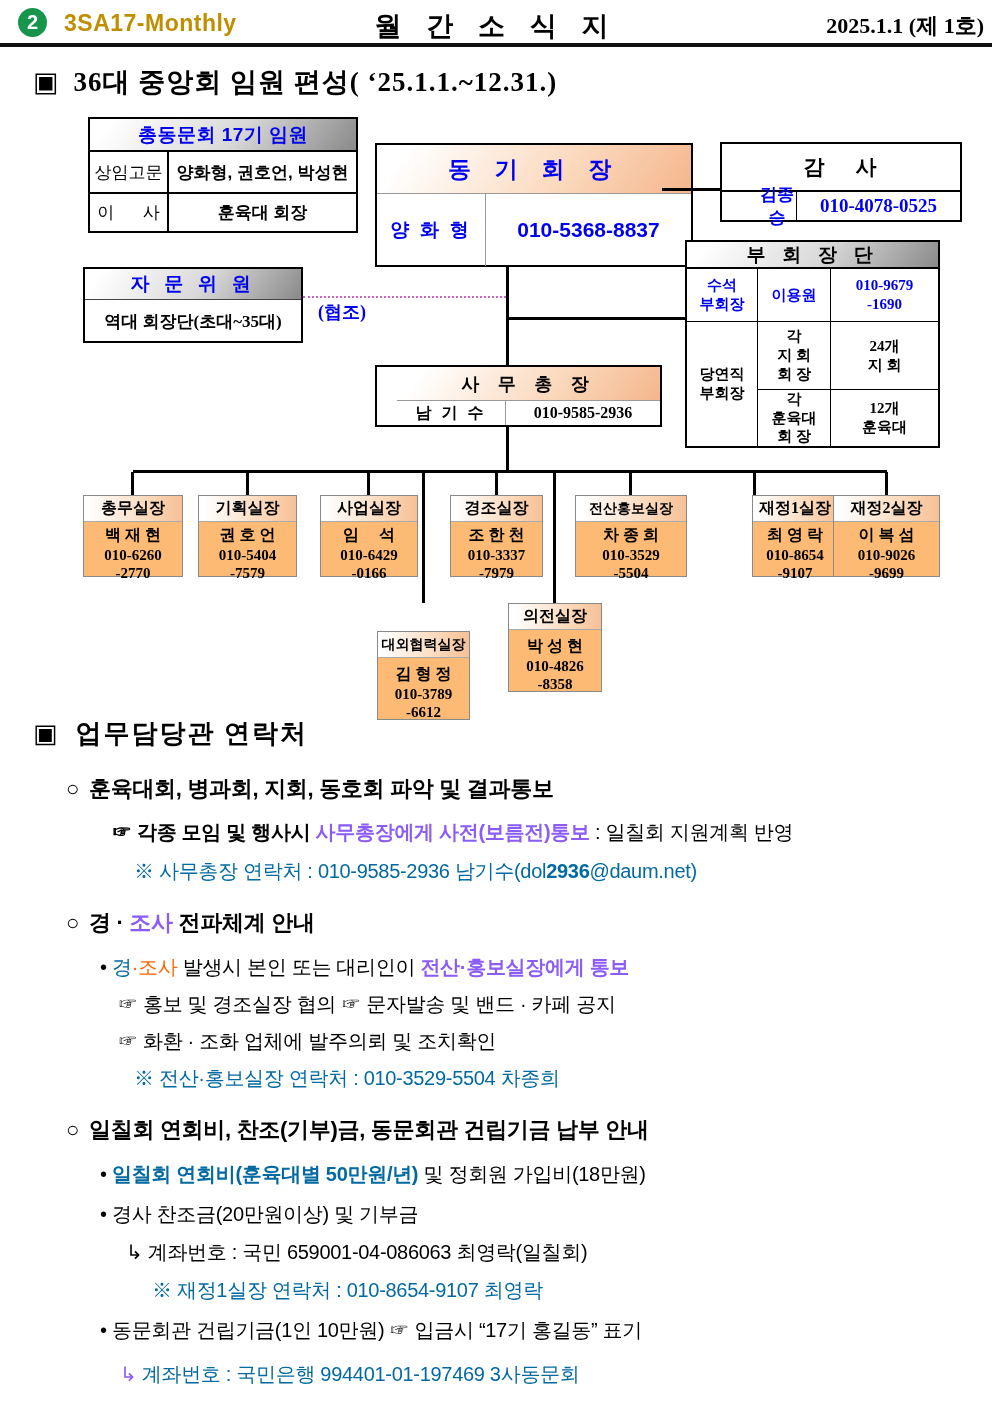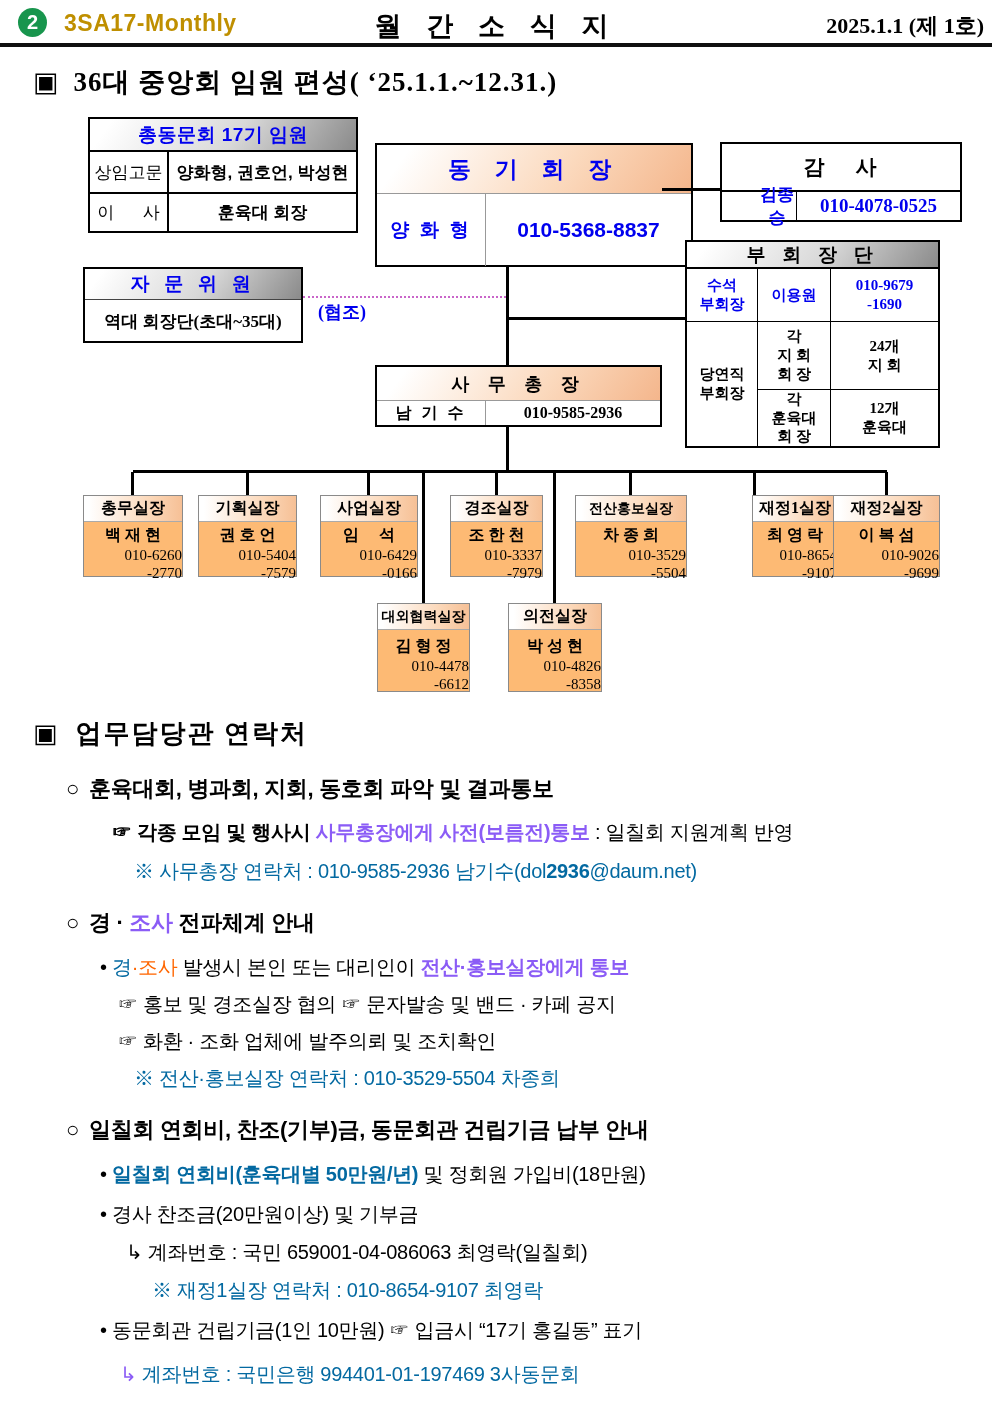--- a/index.html
+++ b/index.html
@@ -75,44 +75,44 @@
   .vice .hdr { height:27px; font-size:19px; letter-spacing:6px; border-bottom:2px solid #000; }
   .vice .cellgrid { grid-template-columns:70px 73px 1fr; grid-template-rows:52px 68px 57px; }
   .vice .vc { display:flex; flex-direction:column; align-items:center; justify-content:center;
               font-family:"Liberation Serif","DejaVu Serif",serif; font-weight:bold; font-size:15px;
               line-height:1.25; text-align:center; }
   .vice .bl { border-left:1px solid #000; }
   .vice .bt { border-top:1px solid #000; }
   .vice .exo { grid-row:2/4; grid-column:1; }
 
   
-  .samu { left:375px; top:365px; width:287px; height:62px; }
+  .samu { left:375px; top:365px; width:287px; height:62px;padding-left:20px; }
   .samu .hdr { height:34px; font-size:18px; letter-spacing:7px; border-bottom:1px solid #999; }
   .samu .cellgrid { grid-template-columns:108px 1fr; grid-template-rows:24px; }
   .samu .name { font-family:"Liberation Serif","DejaVu Serif",serif; font-weight:bold; font-size:16px; letter-spacing:3px; }
   .samu .phone { font-family:"Liberation Serif","DejaVu Serif",serif; font-weight:bold; font-size:16px; border-left:1px solid #999; }
 
   
   .dept { position:absolute; border:1.5px solid #8a8a8a; background:#fdba74; text-align:center; }
   .dept .dhdr { height:26px; display:flex; align-items:center; justify-content:center;
                 font-family:"Liberation Serif","DejaVu Serif",serif; font-weight:bold; font-size:16px;
                 border-bottom:1px solid #aaa;
                 background:linear-gradient(to right,#ffffff 5%,#fbd6b6 70%,#f6c096 100%); }
   .dept .dname { margin-top:3px; font-family:"Liberation Serif","DejaVu Serif",serif; font-weight:bold; font-size:16px; }
-  .dept .dphone { font-family:"Liberation Serif","DejaVu Serif",serif; font-weight:normal; font-size:15px; line-height:18px;text-align:right; }
+  .dept .dphone { font-family:"Liberation Serif","DejaVu Serif",serif; font-weight:bold; font-size:15px; line-height:18px; }
   .row1 { top:495px; height:82px; }
   .row2 { top:603px; height:89px; }
   .d1 { left:83px;  width:100px; }
   .d2 { left:198px; width:99px; }
   .d3 { left:320px; width:98px; }
   .d4 { left:450px; width:93px; }
   .d5 { left:575px; width:112px; }
   .d6 { left:752px; width:86px; }
   .d7 { left:833px; width:107px; }
-  .d8 { left:377px; width:93px; }
+  .d8 { left:377px; width:93px;margin-top:28px; }
   .d9 { left:508px; width:94px; }
   .d5 .dhdr, .d8 .dhdr { font-size:14px; }
   .row2 .dname { margin-top:6px; }
 
   
   .vl { position:absolute; width:3px; background:#000; }
   .hl { position:absolute; height:3px; background:#000; }
   .dotline { position:absolute; left:303px; top:296px; width:203px; border-top:2px dotted #c965c9; }
   .coop { position:absolute; left:318px; top:300px; color:#0000ee; font-family:"Liberation Serif","DejaVu Serif",serif;
           font-weight:bold; font-size:18px; }
@@ -274,21 +274,21 @@
   <div class="dept row1 d7">
     <div class="dhdr">재정2실장</div>
     <div class="dname pre">이 복 섬</div>
     <div class="dphone">010-9026</div>
     <div class="dphone">-9699</div>
   </div>
 
   <div class="dept row2 d8">
     <div class="dhdr">대외협력실장</div>
     <div class="dname pre">김 형 정</div>
-    <div class="dphone">010-4478</div>
+    <div class="dphone">010-3789</div>
     <div class="dphone">-6612</div>
   </div>
   <div class="dept row2 d9">
     <div class="dhdr">의전실장</div>
     <div class="dname pre">박 성 현</div>
     <div class="dphone">010-4826</div>
     <div class="dphone">-8358</div>
   </div>
 
   <div class="vl" style="left:506px;top:267px;height:98px"></div>

